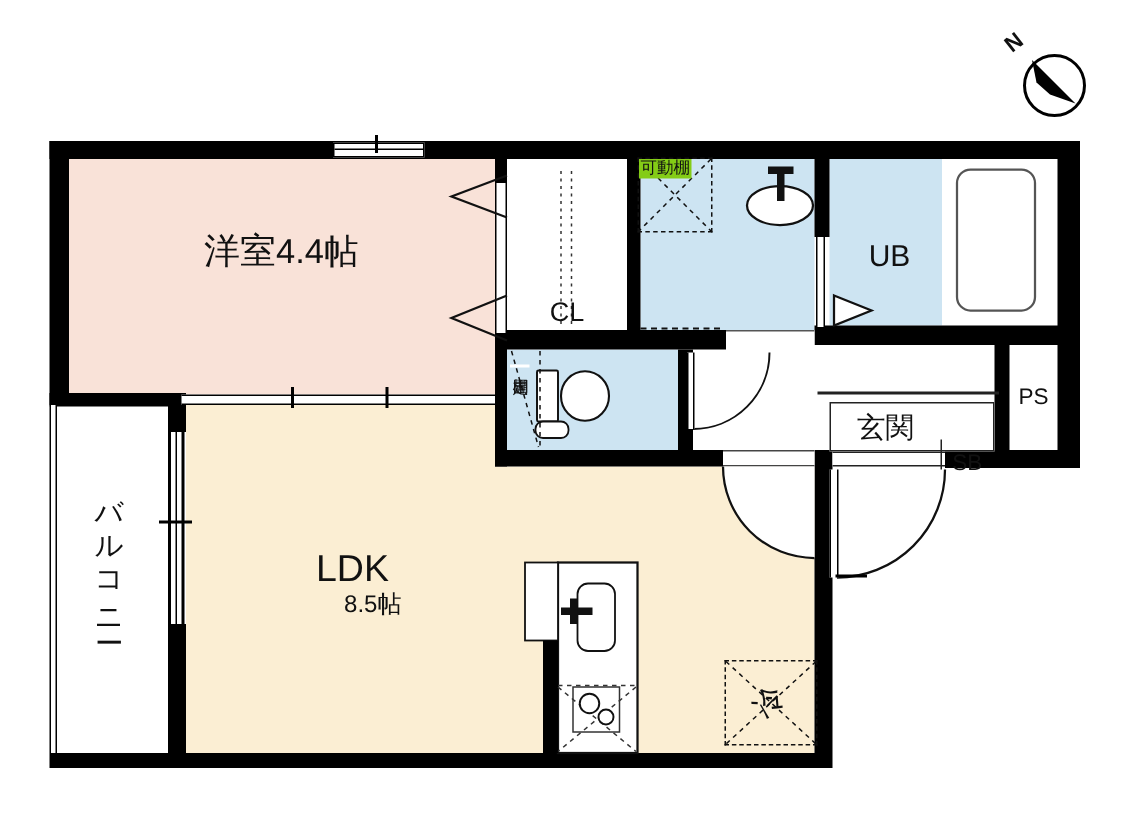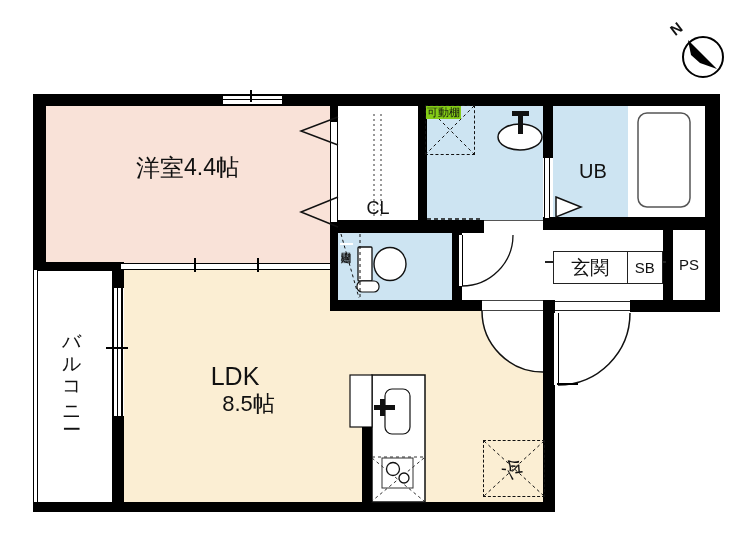--- a/index.html
+++ b/index.html
@@ -75,25 +75,25 @@
   <div class="thin" style="left:484px;top:220px;width:59px;height:13px;border-top:1px solid #555;"></div>
   <div class="thin" style="left:482px;top:300px;width:61px;height:11px;border-top:1px solid #444;border-bottom:1px solid #444;"></div>
   <div class="thin" style="left:555px;top:301px;width:75px;height:10px;border-top:1.5px solid #222;border-bottom:1.5px solid #222;"></div>
 
   <div class="leaf" style="left:544px;top:158px;width:6px;height:60px;"></div>
   <div class="leaf" style="left:458px;top:235px;width:5px;height:51px;"></div>
   <div class="leaf" style="left:553px;top:313px;width:6px;height:72px;"></div>
   <div class="tick" style="left:557px;top:383px;width:21px;height:2px;z-index:45;"></div>
 
   <div class="tick" style="left:545px;top:261px;width:121px;height:2px;background:#222;"></div>
-  <div class="genkan-box" style="left:553px;top:251px;width:110px;height:33px;">
+  <div class="genkan-box" style="left:553px;top:268px;width:110px;height:33px;">
     <div class="genkan-cell" style="width:74px;">
       <span class="label-inline" style="font-size:19px;position:static;">玄関</span>
     </div>
-    <div class="genkan-cell" style="width:36px;border-left:1.5px solid #222;">
+    <div class="genkan-cell" style="width:36px;border-left:1.5px solid #222;margin-top:24px;">
       <span style="font-size:15px;">SB</span>
     </div>
   </div>
 
   <div class="dashedbox" style="left:425px;top:105px;width:50px;height:50px;"></div>
   <div class="dashedbox" style="left:483px;top:440px;width:62px;height:57px;"></div>
 
   <svg class="overlay" width="750" height="550" viewBox="0 0 750 550">
 
     <path d="M558,313 L630,313 A72,72 0 0 1 558,385 Z" fill="#fff"></path>
@@ -151,21 +151,21 @@
 
   <div class="label" style="left:671px;top:20px;font-size:15px;font-weight:bold;transform:rotate(-38deg);">N</div>
 
   <div class="label center" style="left:115px;top:136px;width:145px;height:64px;">
     <div style="font-size:24px;">洋室</div>
     <div style="font-size:23px;">4.4帖</div>
   </div>
 
   <div class="label center" style="left:160px;top:352px;width:150px;height:62px;flex-direction:column;">
     <div style="font-size:25px;margin-top:12px;">LDK</div>
-    <div style="font-size:22px;margin-left:27px;">8.5帖</div>
+    <div style="font-size:16px;margin-left:27px;">8.5帖</div>
   </div>
 
   <div class="label vtext" style="left:60px;top:320px;height:135px;font-size:19px;letter-spacing:3px;">バルコニー</div>
 
   <div class="label center" style="left:358px;top:152px;width:40px;height:26px;font-size:18px;margin-top:44px;">CL</div>
 
 
   <div class="label center" style="left:575px;top:160px;width:36px;height:22px;font-size:20px;">UB</div>
 
   <div class="label center" style="left:673px;top:255px;width:32px;height:20px;font-size:15px;">PS</div>

